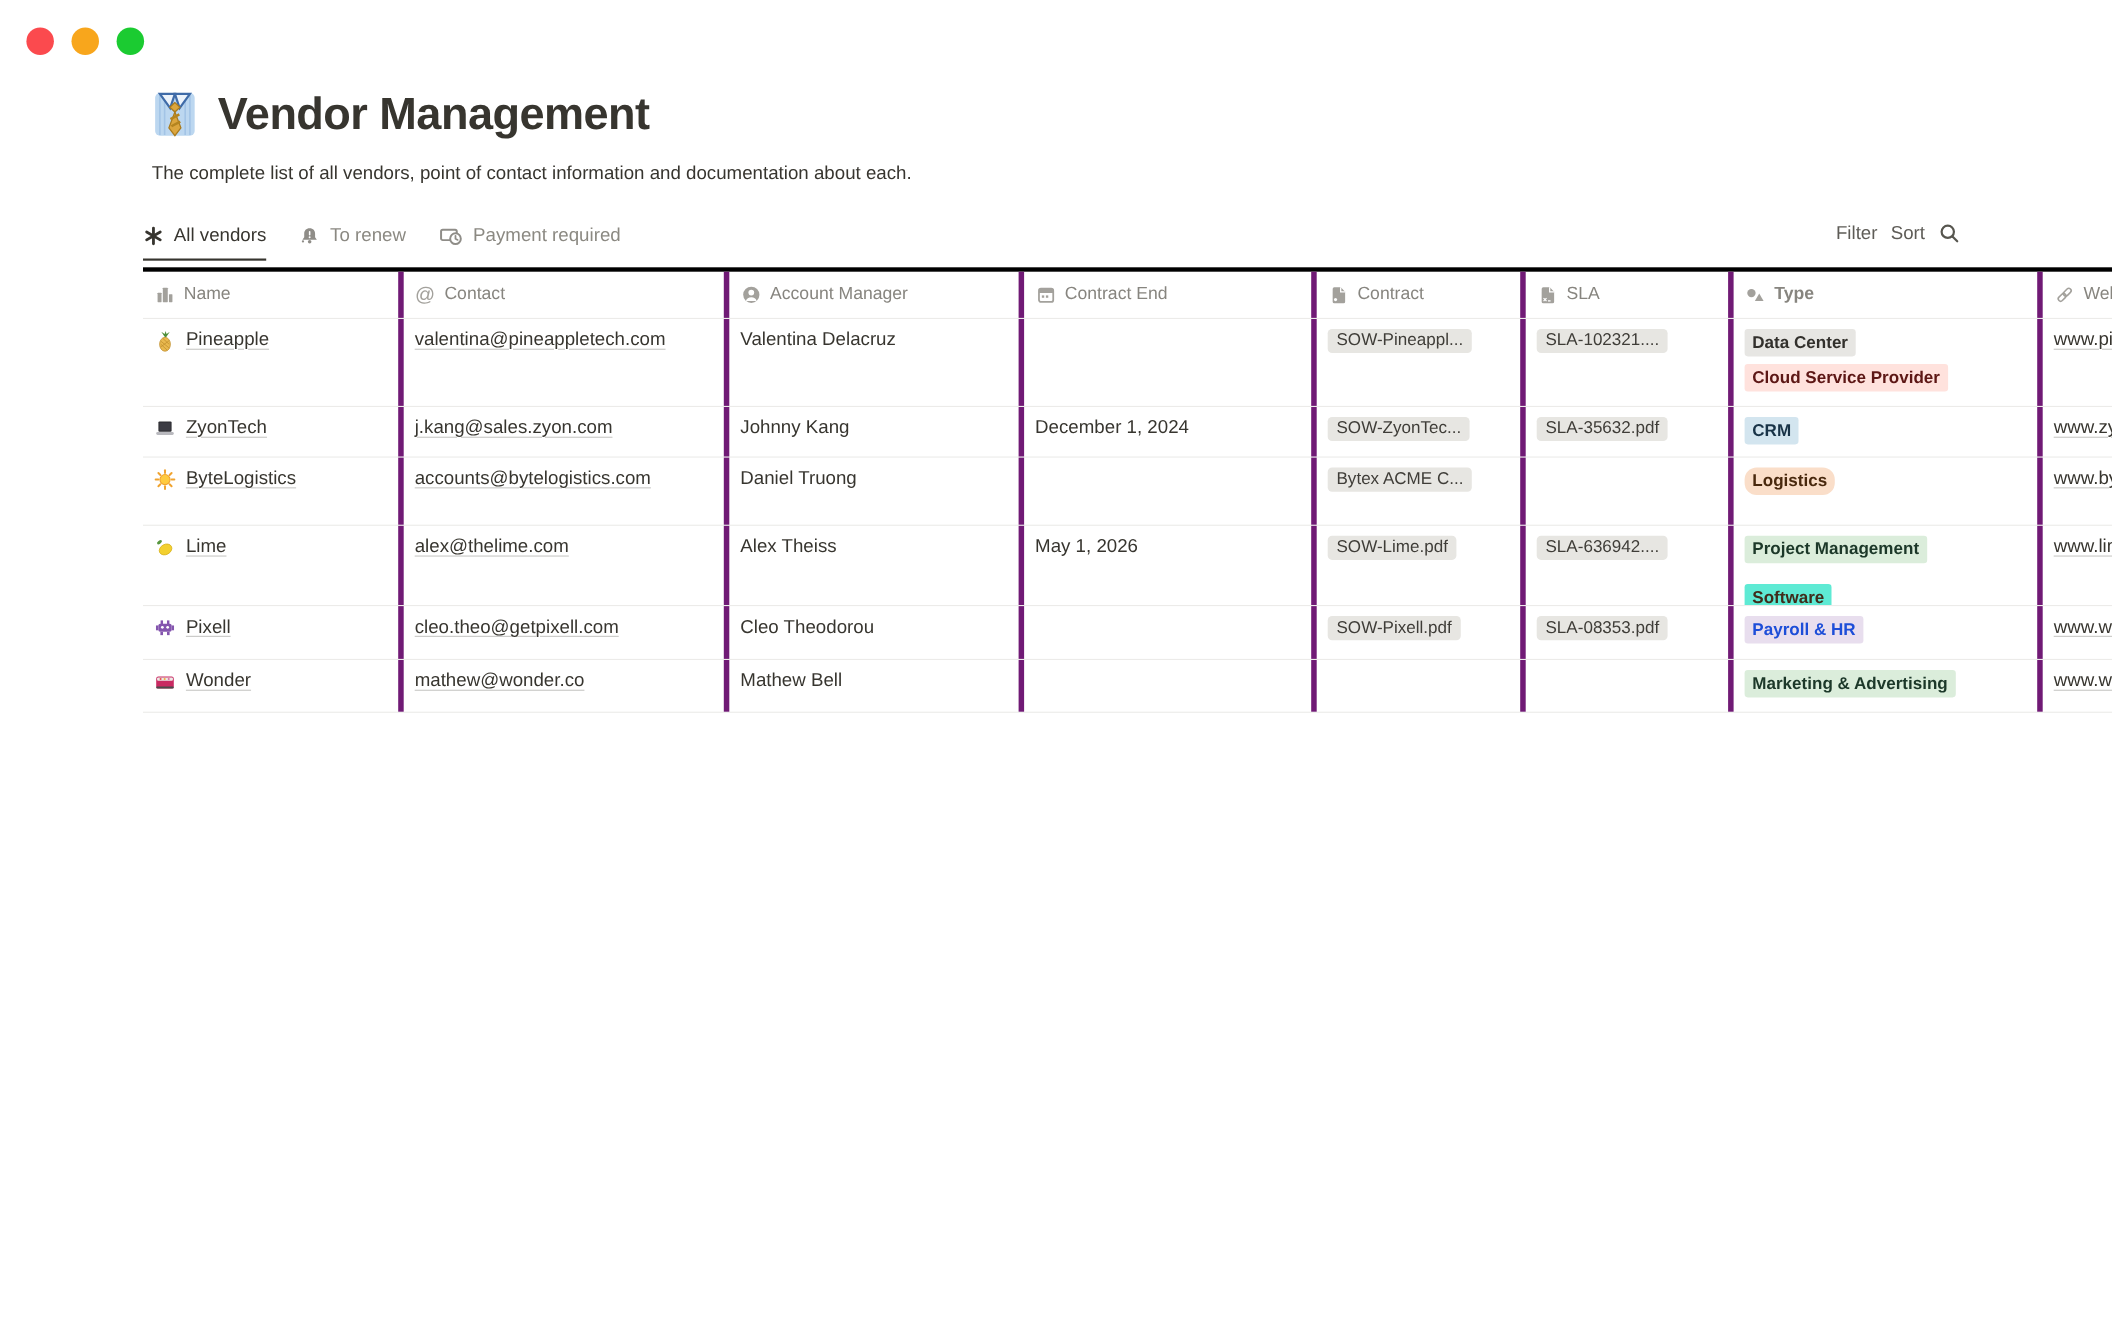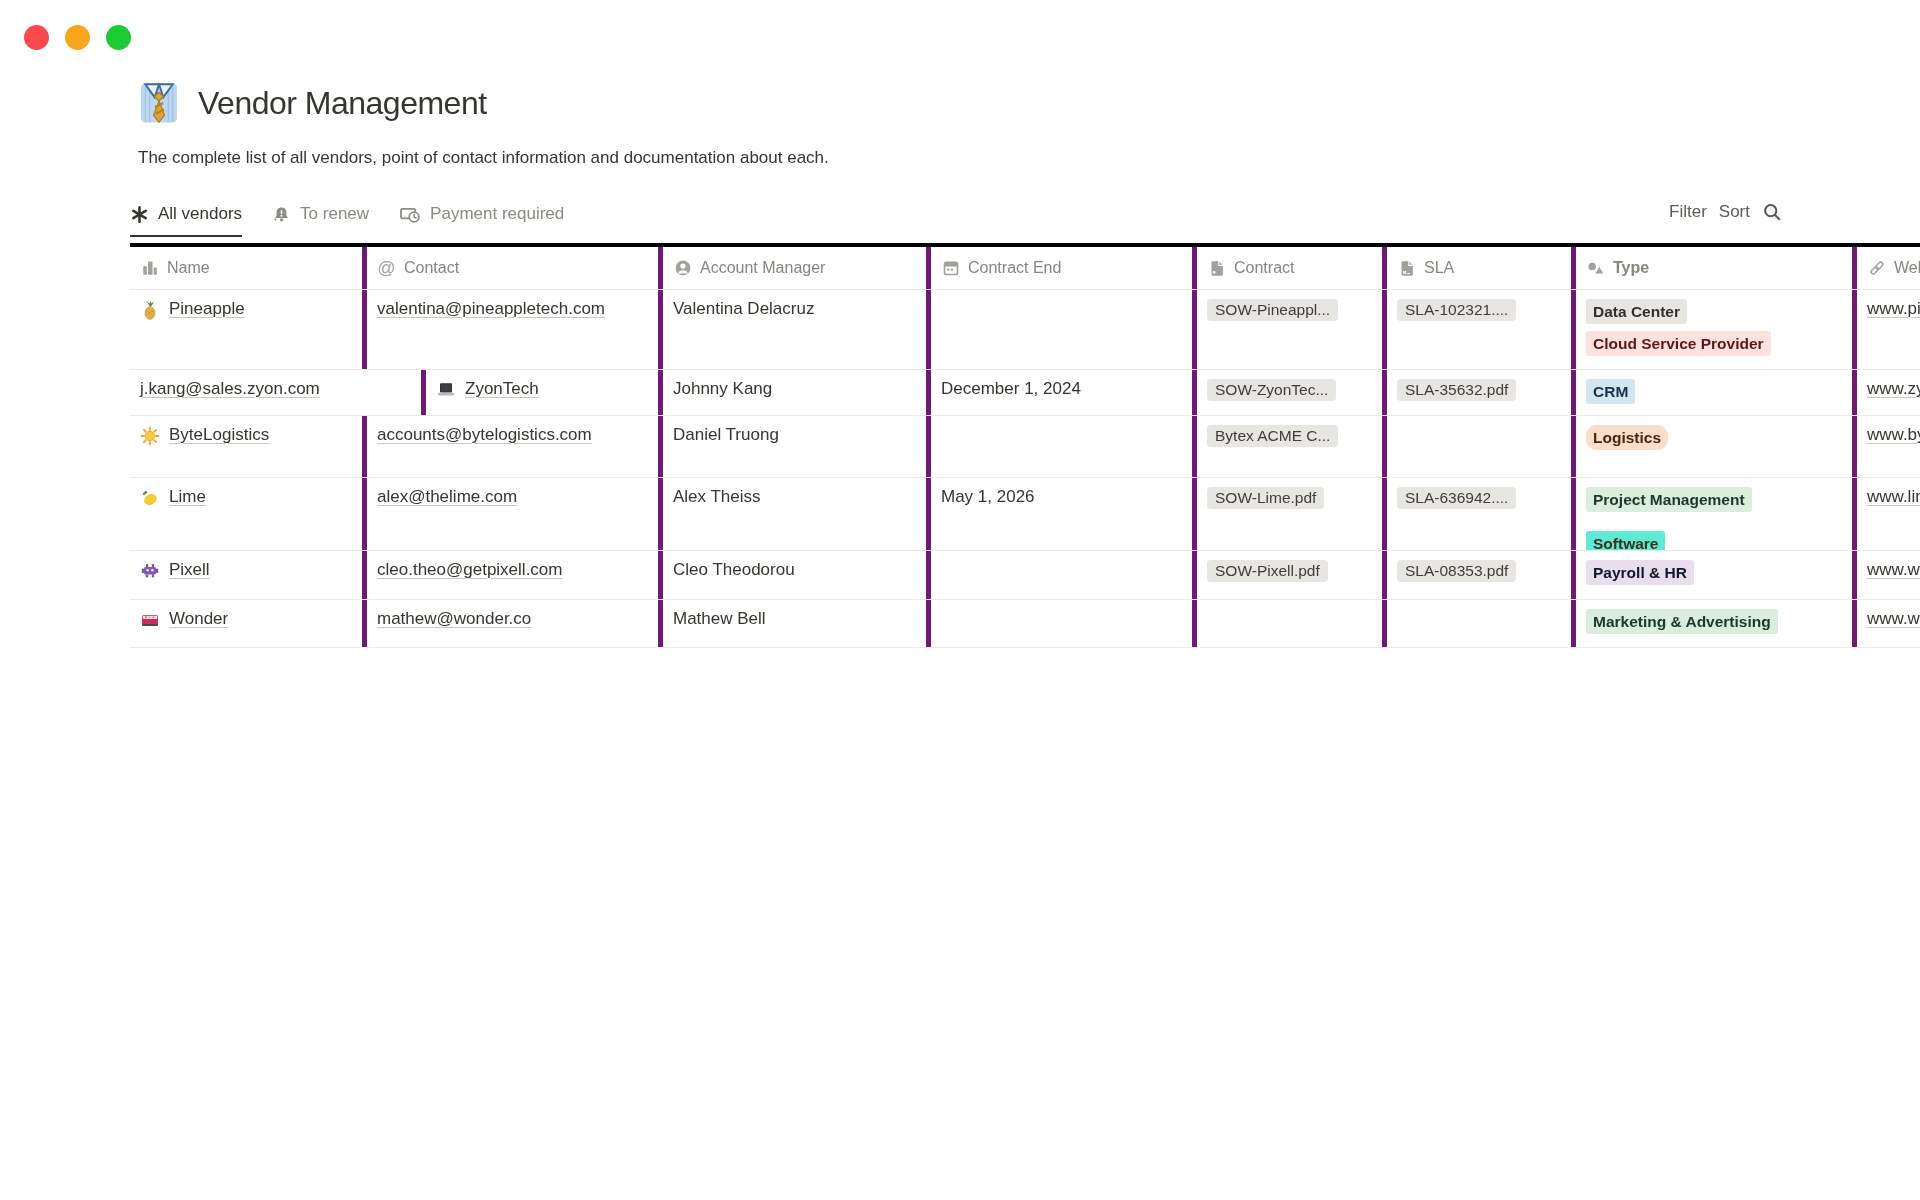--- a/index.html
+++ b/index.html
@@ -7,21 +7,21 @@
   body { font-family:"Liberation Sans","DejaVu Sans",sans-serif; color:#37352F; }
   .page { position:relative; width:1920px; height:1200px; background:#fff; overflow:hidden; }
 
   
   .traffic { position:absolute; top:25px; left:24px; display:flex; gap:16px; }
   .light { width:25px; height:25px; border-radius:50%; }
   .light.red{ background:#FB4A4E; } .light.yellow{ background:#F8A61C; } .light.green{ background:#1BCB31; }
 
   
   .title-row { position:absolute; left:136px; top:80px; display:flex; align-items:center; gap:16px; }
-  .title-row h1 { font-size:32px; font-weight:400; letter-spacing:-0.5px; color:#37352F; }
+  .title-row h1 { font-size:41px; font-weight:700; letter-spacing:-0.5px; color:#37352F; }
   .subtitle { position:absolute; left:138px; top:148px; font-size:17px; color:#37352F; }
 
   
   .tabbar { position:absolute; left:130px; right:0; top:204px; height:43px; display:flex; align-items:flex-start; border-bottom:4px solid #000000; }
   .tabs { display:flex; gap:30px; }
   .tab { display:flex; align-items:center; gap:9px; font-size:17px; color:#8B8982; padding-bottom:11px; cursor:default; }
   .tab.active { color:#37352F; font-weight:500; border-bottom:2.5px solid #37352F; margin-bottom:-1.5px; }
   .actions { position:absolute; right:138px; bottom:21px; display:flex; align-items:center; gap:12px; font-size:17px; color:#5E5C57; }
 
   
@@ -46,21 +46,21 @@
 
   .chip { display:inline-block; background:#E7E6E2; color:#3F3D38; border-radius:4px; padding:2px 8px; font-size:15.5px; white-space:nowrap; max-width:100%; overflow:hidden;text-align:right; }
   .tags { display:flex; flex-direction:column; align-items:flex-start; gap:7px; }
   .tag { display:inline-block; border-radius:3px; padding:2px 7px; font-size:15.5px; line-height:21px; white-space:nowrap;text-align:right; }
   .tag-gray{ background:#E7E6E3; color:#32302C; }
   .tag-red{ background:#FFE2DD; color:#5D1715; }
   .tag-blue{ background:#D3E5EF; color:#183347; }
   .tag-orange{ background:#FADEC9; color:#49290E;border-radius:11px; }
   .tag-green{ background:#DBEDDB; color:#1C3829; }
   .tag-yellow{ background:#5eead4; color:#402C1B;margin-top:12px; }
-  .tag-purple{ background:#E8DEEE; color:#0f172a; }
+  .tag-purple{ background:#E8DEEE; color:#1d4ed8; }
 
   svg { display:block; }
 </style>
 </head>
 <body>
 
 <div class="page">
 
   <div class="traffic">
     <div class="light red"></div>
@@ -246,33 +246,33 @@
       <div class="cell col-type">
         <div class="tags">
           <span class="tag tag-gray">Data Center</span>
           <span class="tag tag-red">Cloud Service Provider</span>
         </div>
       </div>
       <div class="cell col-web"><span class="ulink">www.pi</span></div>
     </div>
 
     <div class="trow r1">
-      <div class="cell col-contact"><span class="ulink">j.kang@sales.zyon.com</span></div>
       <div class="cell col-name">
         <div class="namecell">
           <span class="vemoji">
             <svg width="20" height="20" viewBox="0 0 20 20">
               <rect x="4" y="3.2" width="12" height="9.3" rx="1" fill="#2E2E33"></rect>
               <rect x="5" y="4.2" width="10" height="7.3" fill="#3C3C44"></rect>
               <rect x="2" y="12.8" width="16" height="2.6" rx="1.3" fill="#B9B9BE"></rect>
             </svg>
           </span>
           <span class="pagelink">ZyonTech</span>
         </div>
       </div>
+      <div class="cell col-contact"><span class="ulink">j.kang@sales.zyon.com</span></div>
       <div class="cell col-manager"><span>Johnny Kang</span></div>
       <div class="cell col-cend"><span>December 1, 2024</span></div>
       <div class="cell col-contract"><span class="chip">SOW-ZyonTec...</span></div>
       <div class="cell col-sla"><span class="chip">SLA-35632.pdf</span></div>
       <div class="cell col-type">
         <div class="tags">
             <span class="tag tag-blue">CRM</span>
           </div>
       </div>
       <div class="cell col-web"><span class="ulink">www.zy</span></div>

